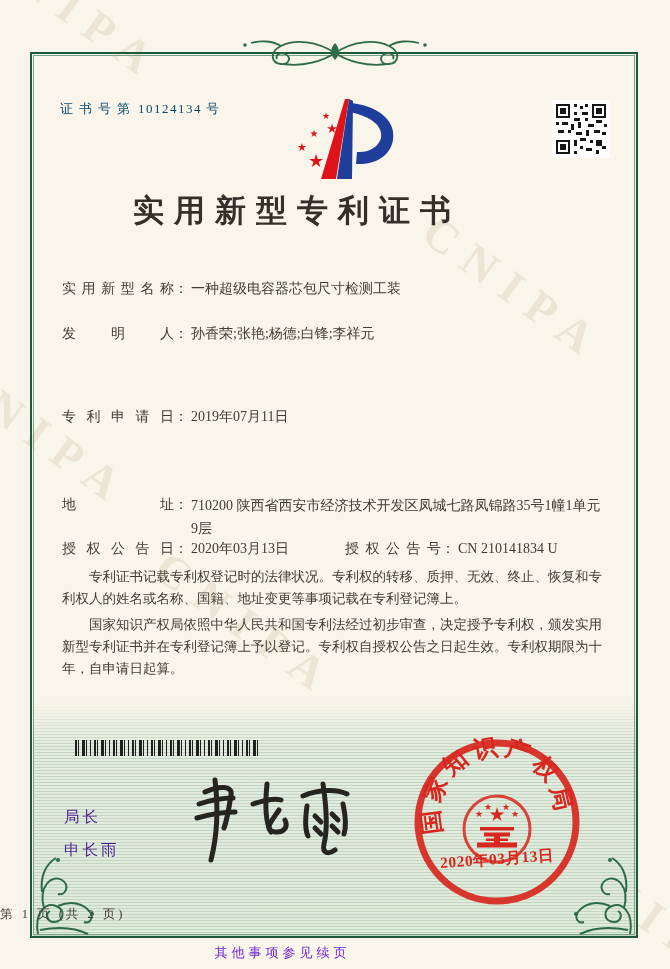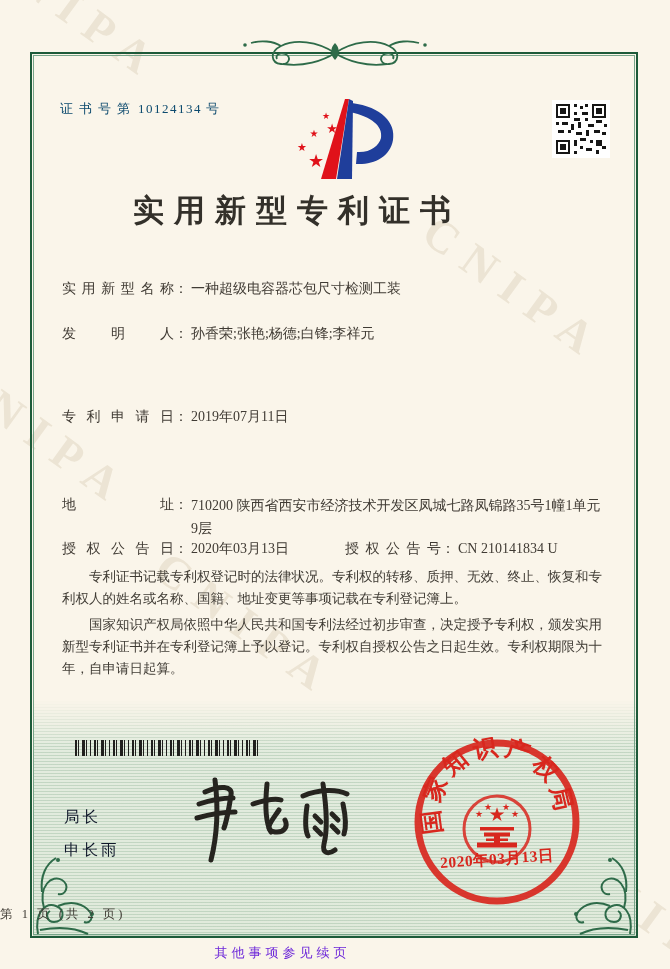--- a/index.html
+++ b/index.html
@@ -55,21 +55,21 @@
 
   .barcode{position:absolute;left:75px;top:740px;width:186px;height:16px;
       background:repeating-linear-gradient(90deg,
         #20201e 0 2px, rgba(0,0,0,0) 2px 3px,
         #20201e 3px 4px, rgba(0,0,0,0) 4px 7px,
         #20201e 7px 10px, rgba(0,0,0,0) 10px 11px,
         #20201e 11px 12px, rgba(0,0,0,0) 12px 15px,
         #20201e 15px 16px, rgba(0,0,0,0) 16px 19px);}
 
   .signer{position:absolute;left:64px;top:800px;font-family:"Liberation Sans","DejaVu Sans",sans-serif;
-          font-size:15.5px;letter-spacing:3px;color:#0f172a;line-height:33px;}
+          font-size:15.5px;letter-spacing:3px;color:#4c1d95;line-height:33px;}
   .signature{position:absolute;left:175px;top:770px;}
 
   .seal{position:absolute;left:412px;top:737px;width:170px;height:170px;}
   .seal-date{position:absolute;left:-8px;right:-8px;top:112px;text-align:center;
              transform:rotate(-4deg);font-size:15.5px;font-weight:bold;color:#d8271e;
              letter-spacing:.5px;white-space:nowrap;}
 
   .footer-page{position:absolute;left:0;top:906px;width:670px;
                font-size:12.5px;letter-spacing:3px;color:#403c35;}
   .footer-note{position:absolute;left:0;top:944px;width:565px;text-align:center;

